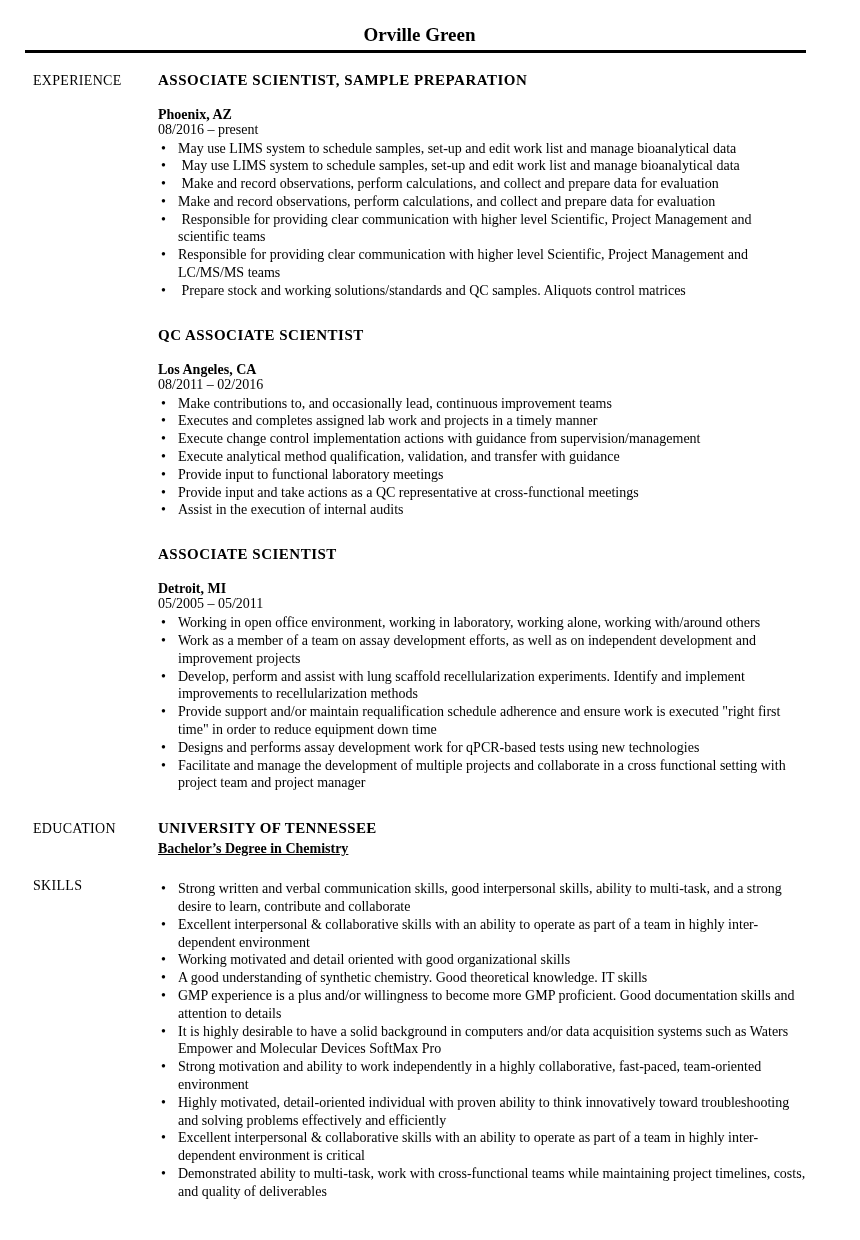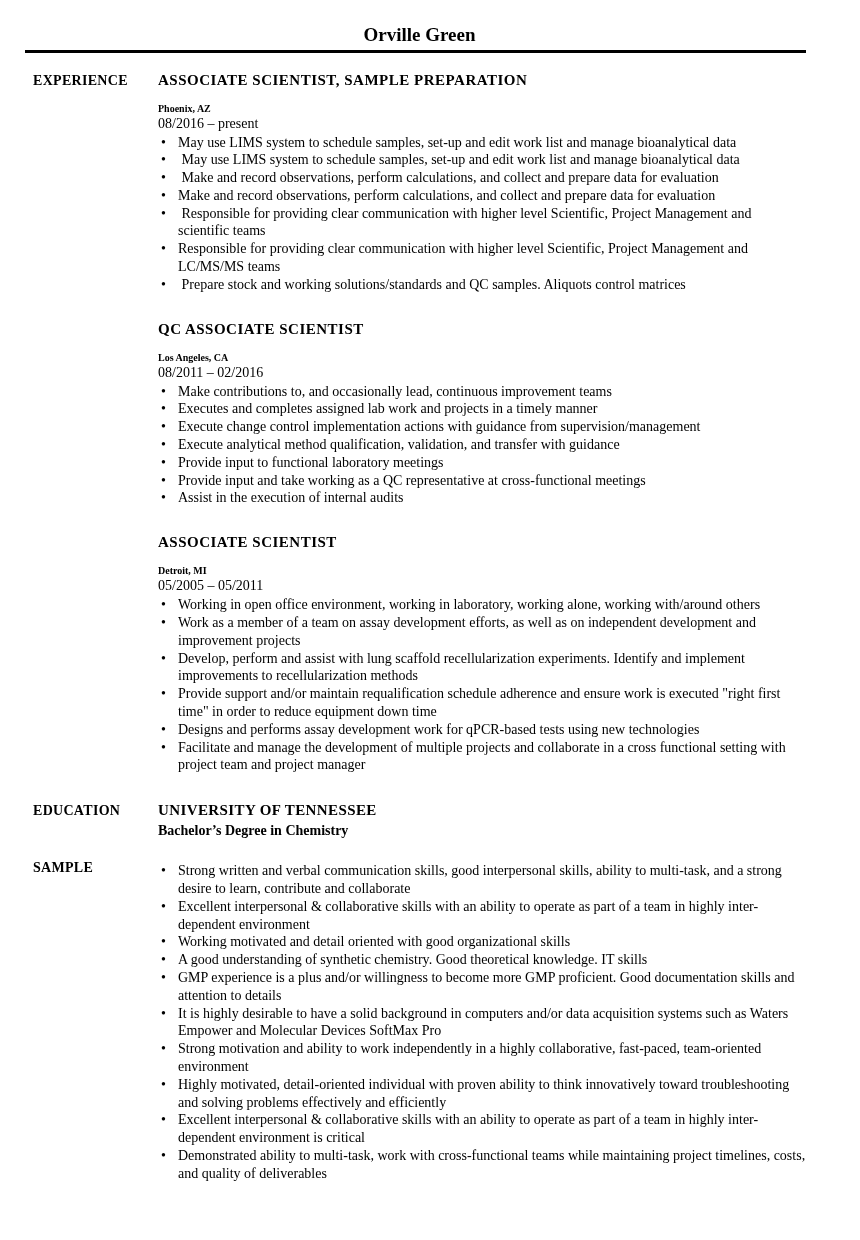--- a/index.html
+++ b/index.html
@@ -41,37 +41,37 @@
   
   .section {
     display: grid;
     grid-template-columns: 125px 1fr;
   }
   .section-experience { margin-top: 19px; }
   .section-education  { margin-top: 28px; }
   .section-skills     { margin-top: 20px; }
   .label {
     font-size: 14px;
-    font-weight: bold;
+    font-weight: normal;
     letter-spacing: 0.3px;
     line-height: 18px;
   }
   
   .job { margin-bottom: 27px; }
   .job:last-child { margin-bottom: 0; }
   .job-title {
     margin: 0;
     font-size: 15px;
     font-weight: bold;
     letter-spacing: 0.5px;
     line-height: 17px;
   }
   .job-location {
-    margin-top: 12px;
-    font-size: 10px;
+    margin-top: 18px;
+    font-size: 14px;
     font-weight: bold;
     line-height: 15px;
   }
   .job-dates {
     font-size: 14px;
     line-height: 14px;
     margin-top: 1px;
   }
   
   ul.bullets {
@@ -97,20 +97,21 @@
     font-size: 15px;
     font-weight: bold;
     letter-spacing: 0.4px;
     line-height: 17px;
   }
   .edu-degree {
     margin-top: 3px;
     font-size: 14px;
     font-weight: bold;
     line-height: 17px;
+    text-decoration: underline;
   }
 </style>
 </head>
 <body>
 
 <div class="page">
 
   <div class="header">
     <div class="name">Orville Green</div>
   </div>
@@ -138,21 +139,21 @@
   <article class="job">
     <h2 class="job-title">QC ASSOCIATE SCIENTIST</h2>
     <div class="job-location">Los Angeles, CA</div>
     <div class="job-dates">08/2011 – 02/2016</div>
     <ul class="bullets">
             <li>Make contributions to, and occasionally lead, continuous improvement teams</li>
             <li>Executes and completes assigned lab work and projects in a timely manner</li>
             <li>Execute change control implementation actions with guidance from supervision/management</li>
             <li>Execute analytical method qualification, validation, and transfer with guidance</li>
             <li>Provide input to functional laboratory meetings</li>
-            <li>Provide input and take working as a QC representative at cross-functional meetings</li>
+            <li>Provide input and take actions as a QC representative at cross-functional meetings</li>
             <li>Assist in the execution of internal audits</li>
           </ul>
   </article>
 
   <article class="job">
     <h2 class="job-title">ASSOCIATE SCIENTIST</h2>
     <div class="job-location">Detroit, MI</div>
     <div class="job-dates">05/2005 – 05/2011</div>
     <ul class="bullets">
             <li>Working in open office environment, working in laboratory, working alone, working with/around others</li>
@@ -168,21 +169,21 @@
 
   <section class="section section-education">
     <div class="label">EDUCATION</div>
     <div class="body">
       <div class="edu-school">UNIVERSITY OF TENNESSEE</div>
       <div class="edu-degree">Bachelor’s Degree in Chemistry</div>
     </div>
   </section>
 
   <section class="section section-skills">
-    <div class="label">SAMPLE</div>
+    <div class="label">SKILLS</div>
     <div class="body">
       <ul class="bullets">
           <li>Strong written and verbal communication skills, good interpersonal skills, ability to multi-task, and a strong desire to learn, contribute and collaborate</li>
           <li>Excellent interpersonal &amp; collaborative skills with an ability to operate as part of a team in highly inter-dependent environment</li>
           <li>Working motivated and detail oriented with good organizational skills</li>
           <li>A good understanding of synthetic chemistry. Good theoretical knowledge. IT skills</li>
           <li>GMP experience is a plus and/or willingness to become more GMP proficient. Good documentation skills and attention to details</li>
           <li>It is highly desirable to have a solid background in computers and/or data acquisition systems such as Waters Empower and Molecular Devices SoftMax Pro</li>
           <li>Strong motivation and ability to work independently in a highly collaborative, fast-paced, team-oriented environment</li>
           <li>Highly motivated, detail-oriented individual with proven ability to think innovatively toward troubleshooting and solving problems effectively and efficiently</li>

